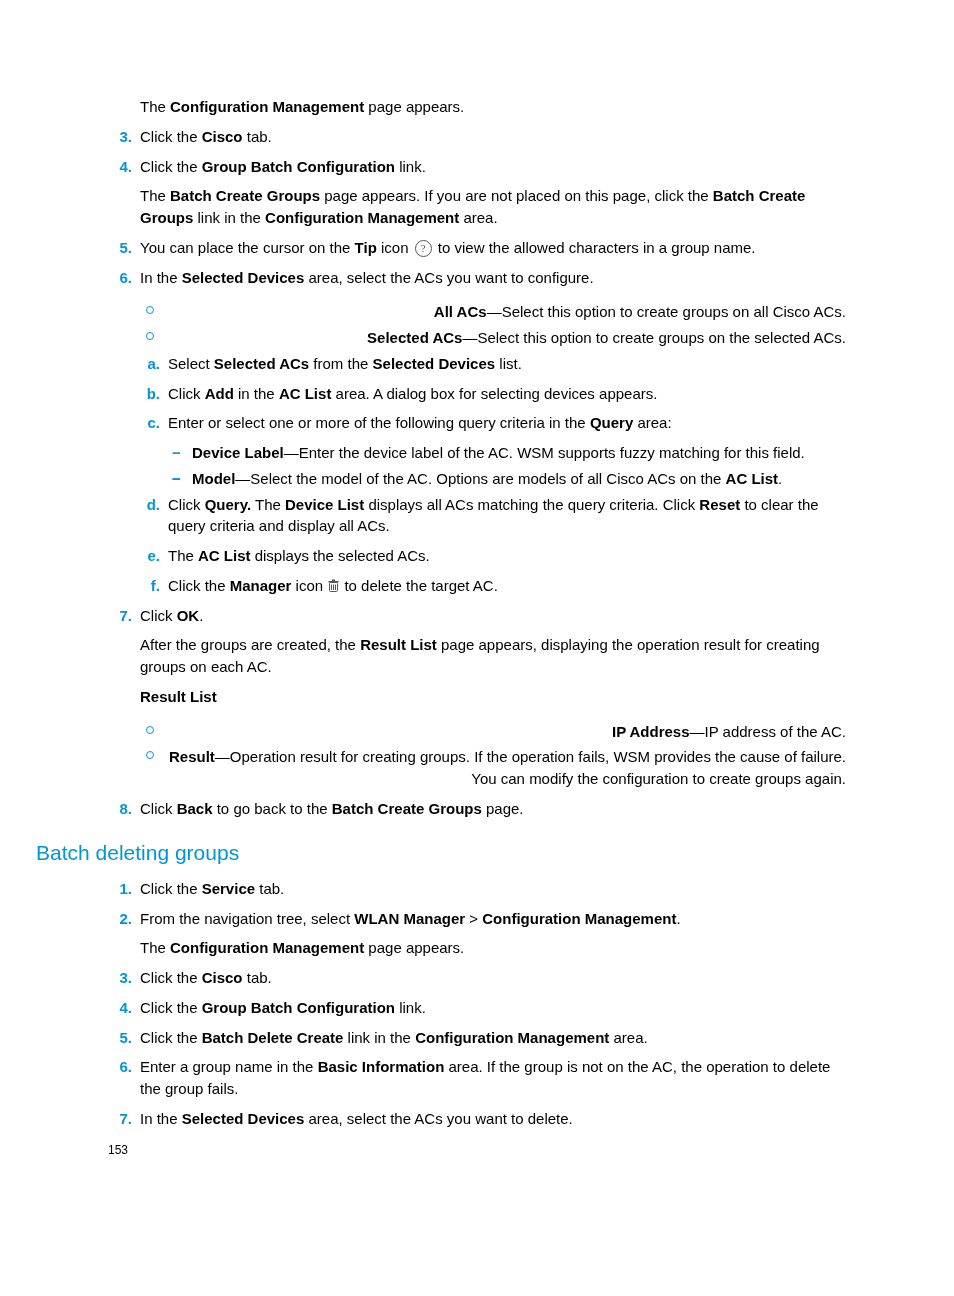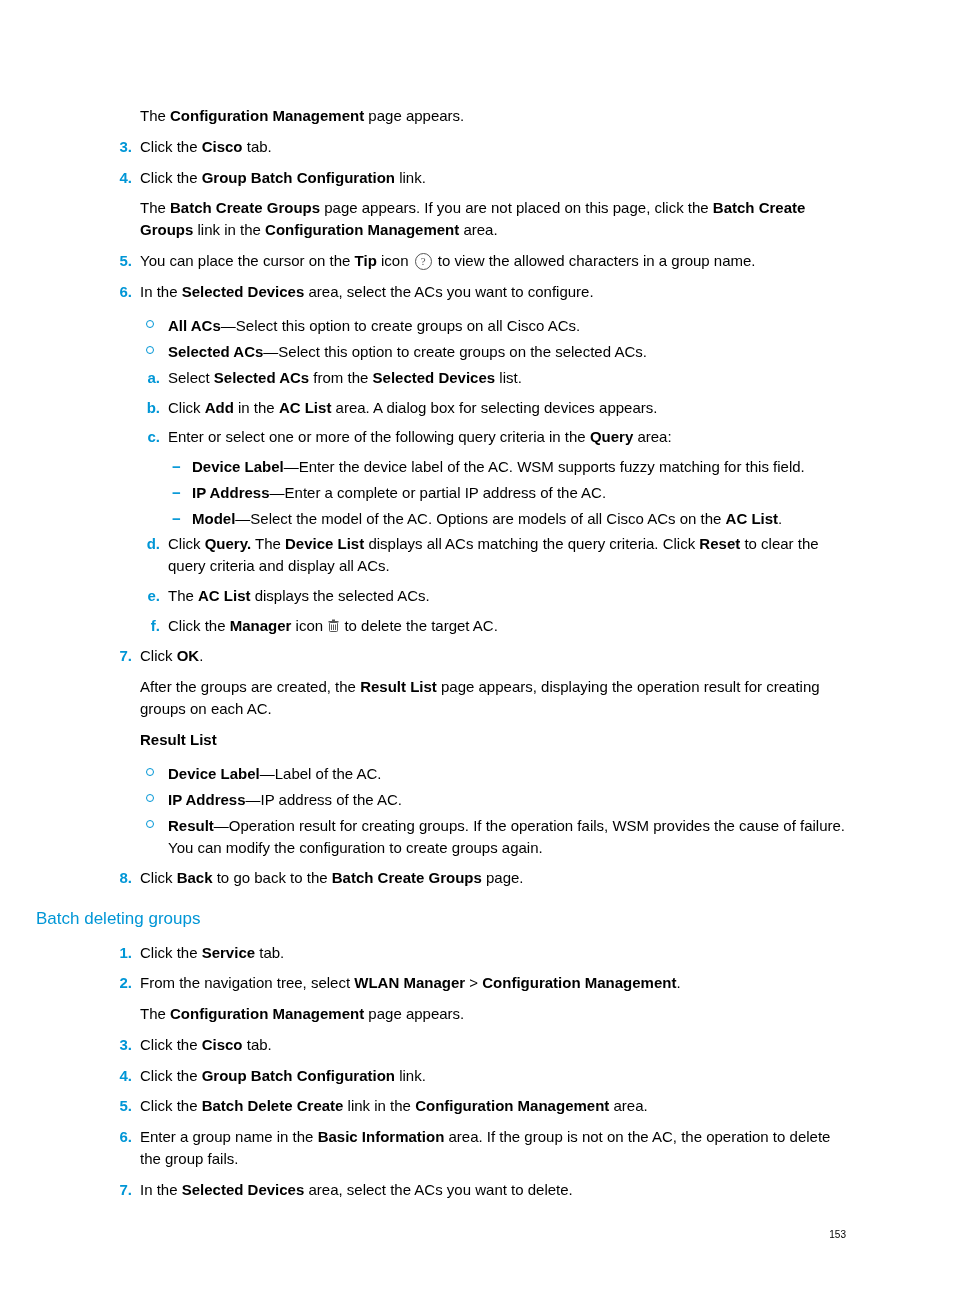--- a/index.html
+++ b/index.html
@@ -24,24 +24,24 @@
   ol.num>li>span.marker{
     position:absolute;
     left:0;
     top:0;
     font-weight:bold;
     color:#0096d6;
     width:24px;
     text-align:right;
   }
   ol.num>li>div.body{margin-left:0;}
-  ol.num>li p{margin:9px 0 8px 0;}
-
-  
-  ul.circ{list-style:none;padding:0;margin:13px 0 4px 0;}
+  ol.num>li p{margin:0 0 8px 0;}
+
+  
+  ul.circ{list-style:none;padding:0;margin:13px 0 4px 0;text-align:right;}
   ul.circ>li{
     position:relative;
     padding-left:28px;
     margin:4px 0;
   }
   ul.circ>li>span.bullet{
     position:absolute;
     left:6px;
     top:5px;
     width:8px;height:8px;
@@ -79,21 +79,21 @@
     position:absolute;
     left:4px;
     top:0;
     color:#0096d6;
     font-weight:bold;
   }
 
   b{font-weight:bold;}
   h3.section{
     color:#0096d6;
-    font-size:17px;
+    font-size:21px;
     font-weight:normal;
     margin:18px 0 10px -72px;
   }
 
   
   span.tip-icon{
     display:inline-block;
     width:15px;height:15px;
     border:1px solid #555;
     border-radius:50%;
@@ -101,23 +101,23 @@
     line-height:15px;
     text-align:center;
     vertical-align:middle;
     margin:0 2px;
     color:#555;
     font-family:serif;
   }
   span.trash-icon svg{vertical-align:-2px;}
 
   .pagenum{
-    text-align:right;
-    font-size:10px;
-    margin-top:28px;
+    text-align:left;
+    font-size:12px;
+    margin-top:12px;
   }
 </style>
 </head>
 <body>
 
 <div class="page">
 
   <ol class="num">
     <li style="padding-left:32px;">
       <div class="body">
@@ -167,21 +167,21 @@
           </li>
           <li>
               <span class="marker">b.</span>
             <p>Click <b>Add</b> in the <b>AC List</b> area. A dialog box for selecting devices appears.</p>
           </li>
           <li>
               <span class="marker">c.</span>
             <p>Enter or select one or more of the following query criteria in the <b>Query</b> area:</p>
             <ul class="dash">
               <li><span class="dash">−</span><span><b>Device Label</b>—Enter the device label of the AC. WSM supports fuzzy matching for this field.</span></li>
-              <li><span class="dash">−</span><span><b>IP Address</b>—Enter a complete or partial IP address of the AC.</span></li>
+              <li><span class="dash">−</span></li>
               <li><span class="dash">−</span><span><b>Model</b>—Select the model of the AC. Options are models of all Cisco ACs on the <b>AC List</b>.</span></li>
             </ul>
           </li>
           <li>
               <span class="marker">d.</span>
             <p>Click <b>Query.</b> The <b>Device List</b> displays all ACs matching the query criteria. Click <b>Reset</b> to clear the query criteria and display all ACs.</p>
           </li>
           <li>
               <span class="marker">e.</span>
             <p>The <b>AC List</b> displays the selected ACs.</p>
@@ -201,21 +201,20 @@
       </div>
     </li>
 
     <li>
       <span class="marker">7.</span>
       <div class="body">
         <p>Click <b>OK</b>.</p>
         <p>After the groups are created, the <b>Result List</b> page appears, displaying the operation result for creating groups on each AC.</p>
         <p><b>Result List</b></p>
         <ul class="circ">
-          <li><span class="bullet"></span><span><b>Device Label</b>—Label of the AC.</span></li>
           <li><span class="bullet"></span><span><b>IP Address</b>—IP address of the AC.</span></li>
           <li><span class="bullet"></span><span><b>Result</b>—Operation result for creating groups. If the operation fails, WSM provides the cause of failure. You can modify the configuration to create groups again.</span></li>
         </ul>
       </div>
     </li>
 
     <li>
       <span class="marker">8.</span>
       <div class="body">
         <p>Click <b>Back</b> to go back to the <b>Batch Create Groups</b> page.</p>

